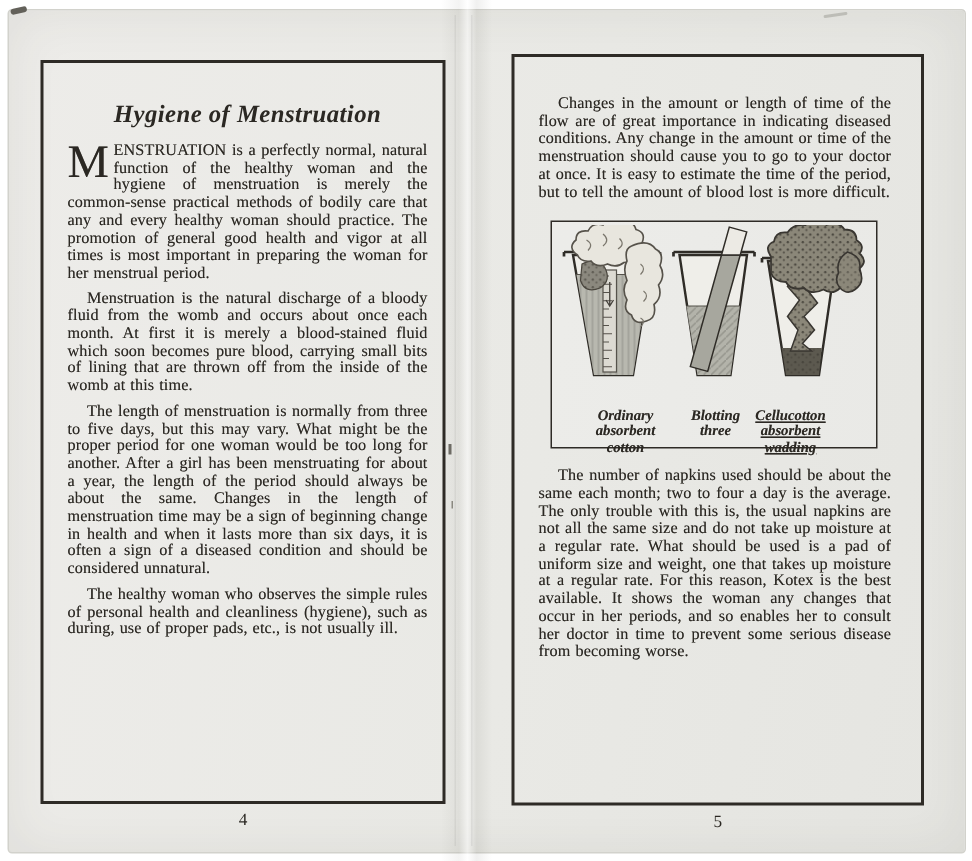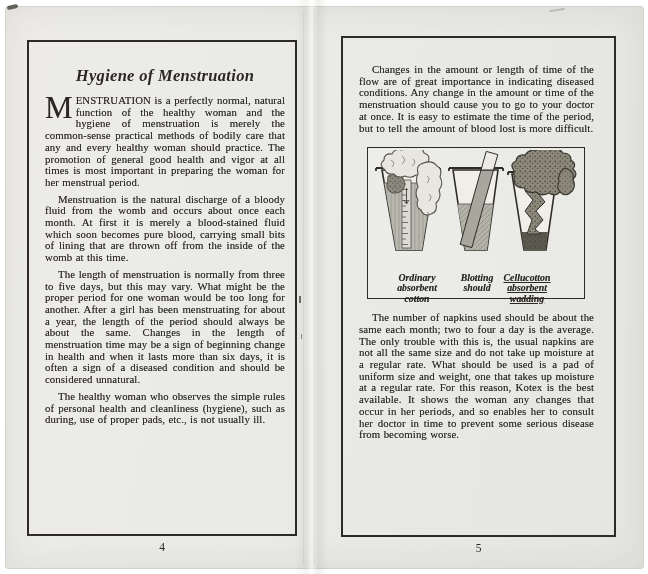--- a/index.html
+++ b/index.html
@@ -148,21 +148,21 @@
           <path d="M145,21 q-5,-7 2,-10 q1,-7 9,-6 q4,-6 12,-5 q7,-5 14,0 q8,-3 12,3 q8,0 8,7 q6,4 2,9 q6,5 0,10 q3,7 -5,8 q0,6 -8,5 q-5,5 -11,1 q-8,4 -13,-1 q-9,2 -12,-4 q-8,0 -10,-6 z" fill="url(#stip)" opacity="0.85"></path>
           <path d="M196,18 q10,3 8,12 q4,8 -3,13 q-5,4 -10,-1 q-4,-5 -1,-10 q-2,-9 6,-14 z" fill="#8b8779" stroke="#393631" stroke-width="1.1"></path>
           <path d="M196,18 q10,3 8,12 q4,8 -3,13 q-5,4 -10,-1 q-4,-5 -1,-10 q-2,-9 6,-14 z" fill="url(#stip)" opacity="0.5"></path>
         </g>
       </svg>
 
       <figcaption class="fig-caption" id="cap1">Ordinary
 absorbent
 cotton</figcaption>
       <figcaption class="fig-caption" id="cap2">Blotting
-should</figcaption>
+three</figcaption>
       <figcaption class="fig-caption" id="cap3">Cellucotton
 absorbent
 wadding</figcaption>
     </figure>
 
     <p class="body indent">The number of napkins used should be about the same each month; two to four a day is the average.  The only trouble with this is, the usual napkins are not all the same size and do not take up moisture at a regular rate.  What should be used is a pad of uniform size and weight, one that takes up moisture at a regular rate.  For this reason, Kotex is the best available.  It shows the woman any changes that occur in her periods, and so enables her to consult her doctor in time to prevent some serious disease from becoming worse.</p>
   </section>
   <div class="pagenum" id="pagenum-right">5</div>
 </div>
 

